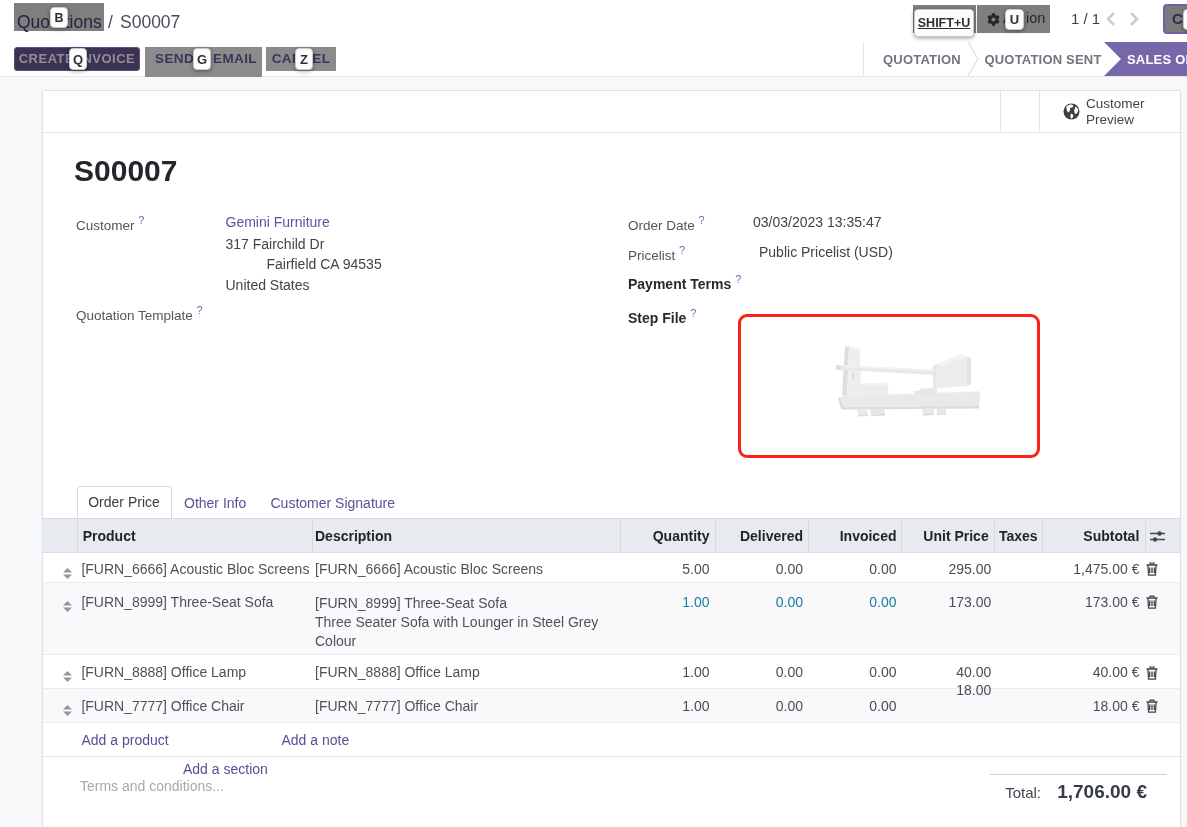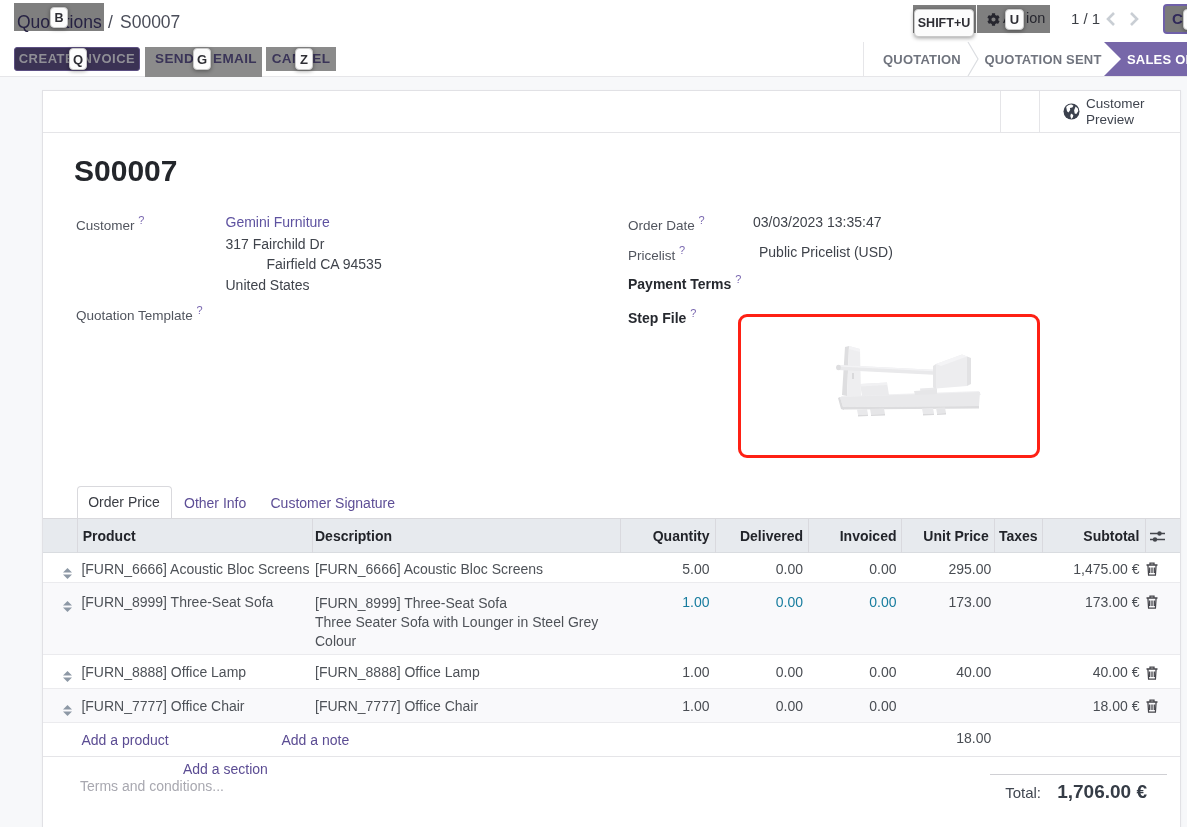--- a/index.html
+++ b/index.html
@@ -32,21 +32,21 @@
 
 <div class="abs" style="left:0;top:0;width:1187px;height:42px;background:#fff;"></div>
 
 <div class="ov" style="left:14px;top:3px;width:90px;height:28px;"></div>
 <div class="abs" style="left:17px;top:12px;font-size:17.5px;color:#262243;z-index:5;">Quotations</div>
 <div class="abs" style="left:108px;top:12px;font-size:17.5px;color:#4a4d59;">/</div>
 <div class="abs" style="left:120px;top:12px;font-size:17.5px;color:#4a4d59;">S00007</div>
 <div class="kb" style="left:50px;top:7px;width:18px;height:21px;font-size:12.5px;">B</div>
 
 <div class="ov" style="left:913px;top:5px;width:63px;height:28px;"></div>
-<div class="kb" style="left:914px;top:9px;width:60px;height:28px;font-size:12.5px;">SHIFT+U</div>
+<div class="kb" style="left:914px;top:9px;width:60px;height:28px;font-size:12.5px;text-decoration:underline;">SHIFT+U</div>
 
 <div class="ov" style="left:977px;top:5px;width:73px;height:28px;"></div>
 <div class="abs" style="left:987px;top:10px;z-index:6;width:13px;height:18px;">
 <svg width="13" height="13" viewBox="0 0 512 512" style="margin-top:3px;">
       <path fill="#26262e" d="M487.4 315.7l-42.6-24.6c4.3-23.2 4.3-47 0-70.2l42.6-24.6c4.9-2.8 7.1-8.6 5.5-14-11.1-35.6-30-67.8-54.7-94.6-3.8-4.1-10-5.1-14.8-2.3L380.8 110c-17.9-15.4-38.5-27.3-60.8-35.1V25.8c0-5.6-3.9-10.5-9.4-11.7-36.7-8.2-74.3-7.8-109.2 0-5.5 1.2-9.4 6.1-9.4 11.7V75c-22.2 7.9-42.8 19.8-60.8 35.1L88.7 85.5c-4.9-2.8-11-1.9-14.8 2.3-24.7 26.7-43.6 58.9-54.7 94.6-1.7 5.4.6 11.2 5.5 14L67.3 221c-4.3 23.2-4.3 47 0 70.2l-42.6 24.6c-4.9 2.8-7.1 8.6-5.5 14 11.1 35.6 30 67.8 54.7 94.6 3.8 4.1 10 5.1 14.8 2.3l42.6-24.6c17.9 15.4 38.5 27.3 60.8 35.1v49.2c0 5.6 3.9 10.5 9.4 11.7 36.7 8.2 74.3 7.8 109.2 0 5.5-1.2 9.4-6.1 9.4-11.7v-49.2c22.2-7.9 42.8-19.8 60.8-35.1l42.6 24.6c4.9 2.8 11 1.9 14.8-2.3 24.7-26.7 43.6-58.9 54.7-94.6 1.7-5.4-.6-11.2-5.5-14zM256 336c-44.1 0-80-35.9-80-80s35.9-80 80-80 80 35.9 80 80-35.9 80-80 80z"></path>
     </svg>
 </div>
 <div class="abs" style="left:1003px;top:10px;font-size:14.5px;color:#26262e;z-index:6;">A</div>
 <div class="abs" style="left:1026px;top:10px;font-size:14.5px;color:#26262e;z-index:6;">ion</div>
 <div class="kb" style="left:1005px;top:9px;width:19px;height:21px;">U</div>
@@ -242,21 +242,21 @@
 
   <div class="abs" style="left:19.5px;top:611px;"><svg width="9" height="11" viewBox="0 0 9 11">
         <path d="M4.5 0 9 4.5H0z" fill="#8d98a5"></path>
         <path d="M4.5 11 0 6.5h9z" fill="#8d98a5"></path>
       </svg></div>
   <div class="val" style="left:38.4px;top:606.5px;color:#4e5258;">[FURN_7777] Office Chair</div>
   <div class="val" style="left:272px;top:606.5px;color:#4e5258;">[FURN_7777] Office Chair</div>
   <div class="num" style="left:566.5px;top:606.5px;width:100px;">1.00</div>
   <div class="num" style="left:660px;top:606.5px;width:100px;">0.00</div>
   <div class="num" style="left:753.5px;top:606.5px;width:100px;">0.00</div>
-  <div class="num" style="left:848.3px;top:639px;width:100px;">18.00</div>
+  <div class="num" style="left:848.3px;top:591px;width:100px;">18.00</div>
   <div class="num" style="left:996.5px;top:606.5px;width:100px;">18.00&nbsp;€</div>
   <svg class="abs" style="left:1103px;top:608px;" width="12" height="14" viewBox="0 0 12 14">
       <use href="#tr"></use>
     </svg>
 
   <div class="addlink" style="left:38.5px;top:641px;">Add a product</div>
   <div class="addlink" style="left:140px;top:641px;margin-top:29px;">Add a section</div>
   <div class="addlink" style="left:238.5px;top:641px;">Add a note</div>
 
   <div class="abs" style="left:37px;top:687px;font-size:14px;color:#a8a8b0;">Terms and conditions...</div>

